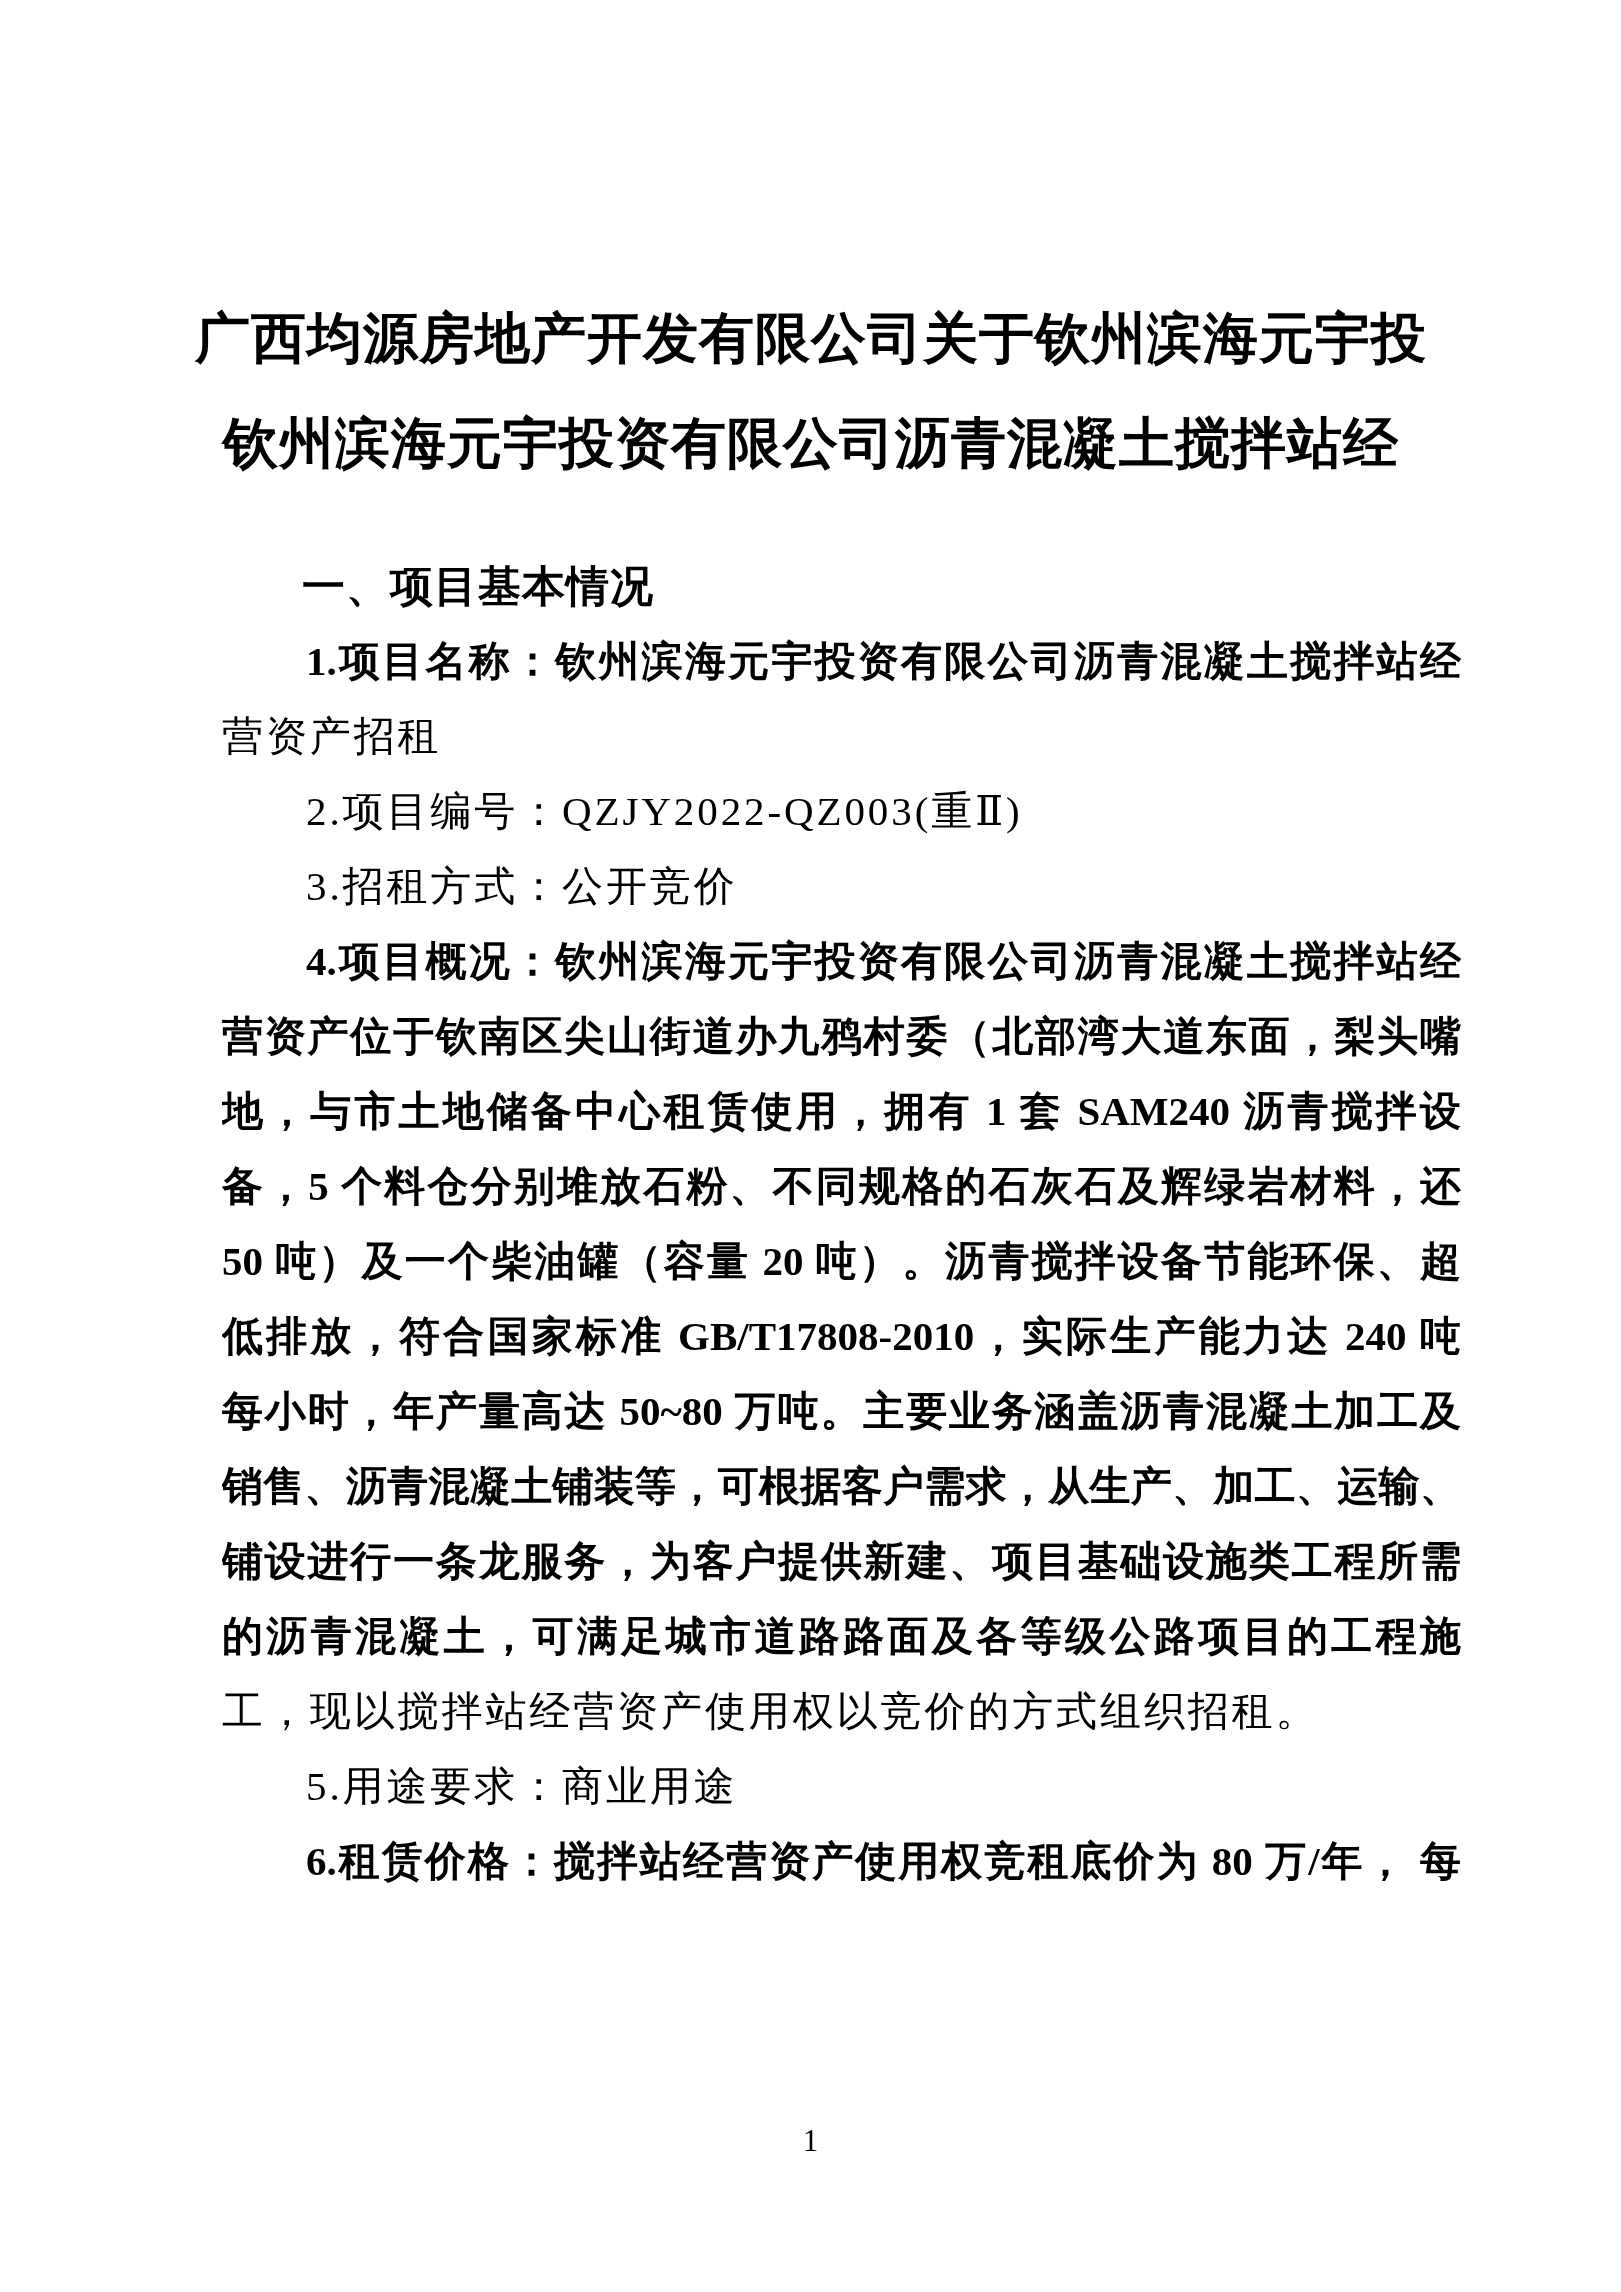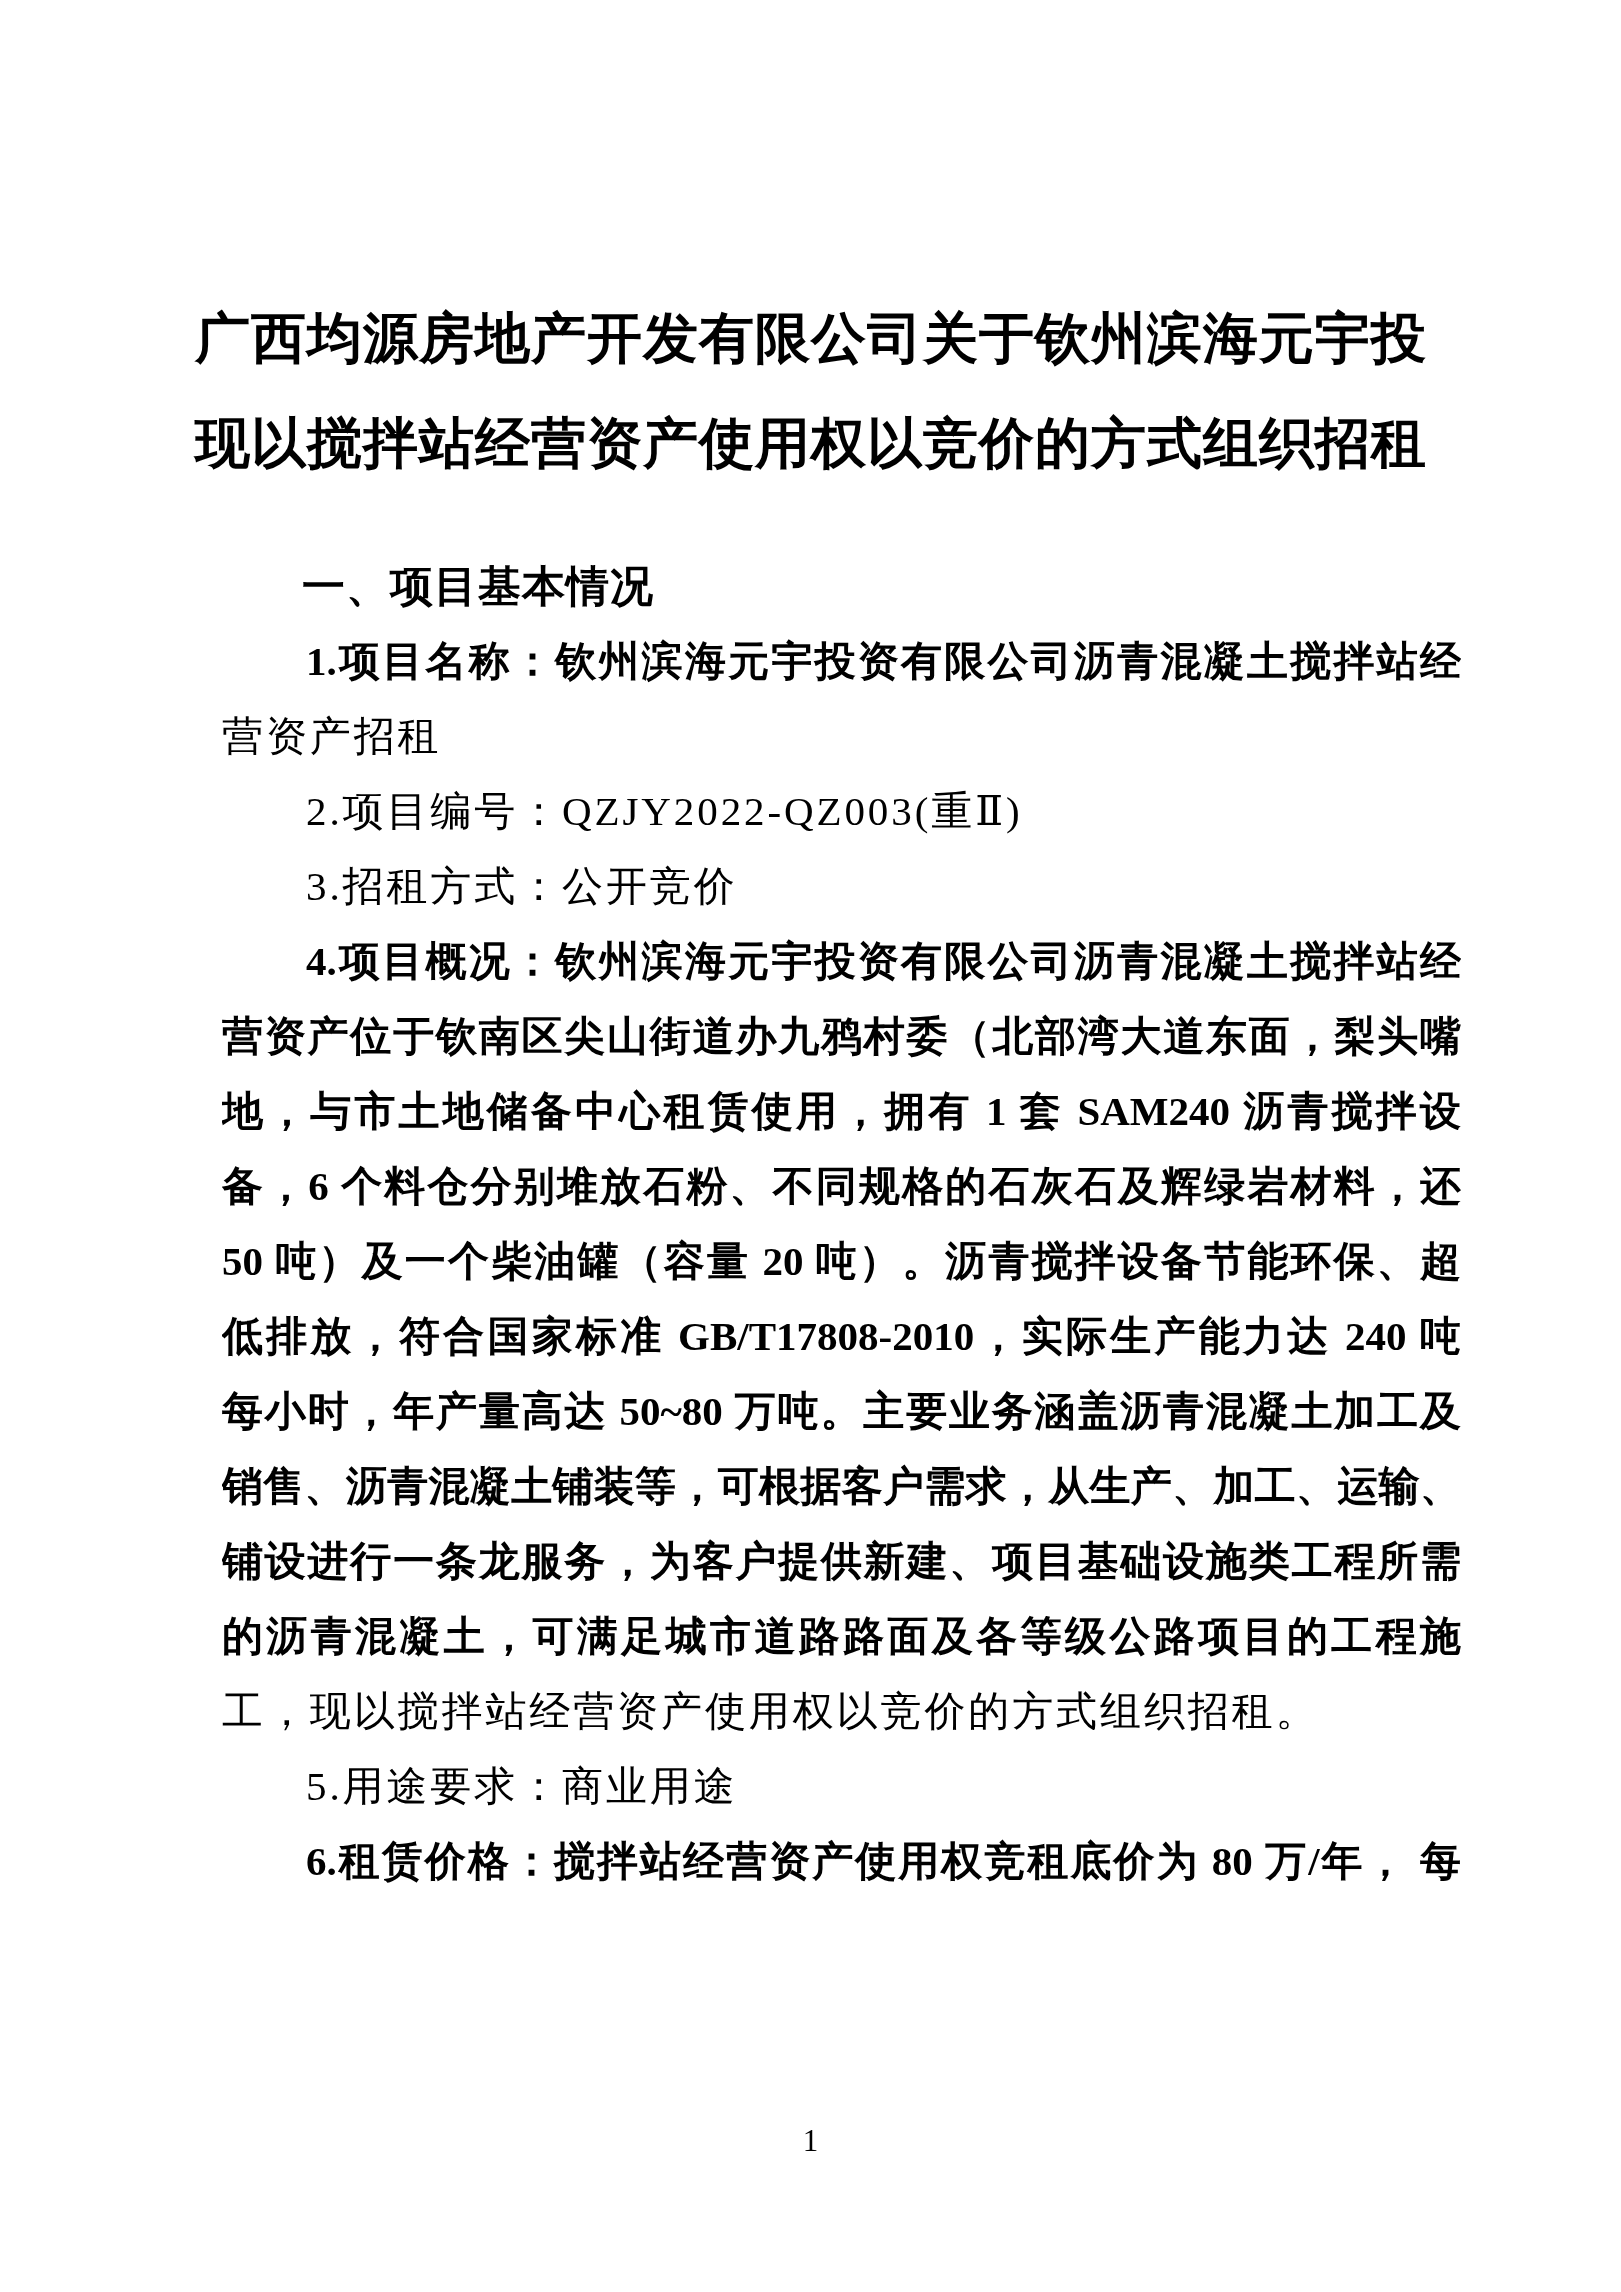--- a/index.html
+++ b/index.html
@@ -70,34 +70,34 @@
     font-size: 31px;
     line-height: 39px;
   }
 </style>
 </head>
 <body>
 
 <div class="page">
   <h1 class="title">
     <span class="title-line">广西均源房地产开发有限公司关于钦州滨海元宇投</span>
-    <span class="title-line">现以搅拌站经营资产使用权以竞价的方式组织招租</span>
+    <span class="title-line">钦州滨海元宇投资有限公司沥青混凝土搅拌站经</span>
   </h1>
 
   <div class="content">
     <div class="row heading">一、项目基本情况</div>
     <div id="body-lines">
         <div class="row j ind">1.项目名称：钦州滨海元宇投资有限公司沥青混凝土搅拌站经</div>
         <div class="row">营资产招租</div>
         <div class="row ind">2.项目编号：QZJY2022-QZ003(重Ⅱ)</div>
         <div class="row ind">3.招租方式：公开竞价</div>
         <div class="row j ind">4.项目概况：钦州滨海元宇投资有限公司沥青混凝土搅拌站经</div>
         <div class="row j">营资产位于钦南区尖山街道办九鸦村委（北部湾大道东面，梨头嘴</div>
         <div class="row j">地，与市土地储备中心租赁使用，拥有 1 套 SAM240 沥青搅拌设</div>
-        <div class="row j">备，6 个料仓分别堆放石粉、不同规格的石灰石及辉绿岩材料，还</div>
+        <div class="row j">备，5 个料仓分别堆放石粉、不同规格的石灰石及辉绿岩材料，还</div>
         <div class="row j">50 吨）及一个柴油罐（容量 20 吨）。沥青搅拌设备节能环保、超</div>
         <div class="row j">低排放，符合国家标准 GB/T17808-2010，实际生产能力达 240 吨</div>
         <div class="row j">每小时，年产量高达 50~80 万吨。主要业务涵盖沥青混凝土加工及</div>
         <div class="row j">销售、沥青混凝土铺装等，可根据客户需求，从生产、加工、运输、</div>
         <div class="row j">铺设进行一条龙服务，为客户提供新建、项目基础设施类工程所需</div>
         <div class="row j">的沥青混凝土，可满足城市道路路面及各等级公路项目的工程施</div>
         <div class="row">工，现以搅拌站经营资产使用权以竞价的方式组织招租。</div>
         <div class="row ind">5.用途要求：商业用途</div>
         <div class="row j ind">6.租赁价格：搅拌站经营资产使用权竞租底价为 80 万/年， 每</div>
       </div>

